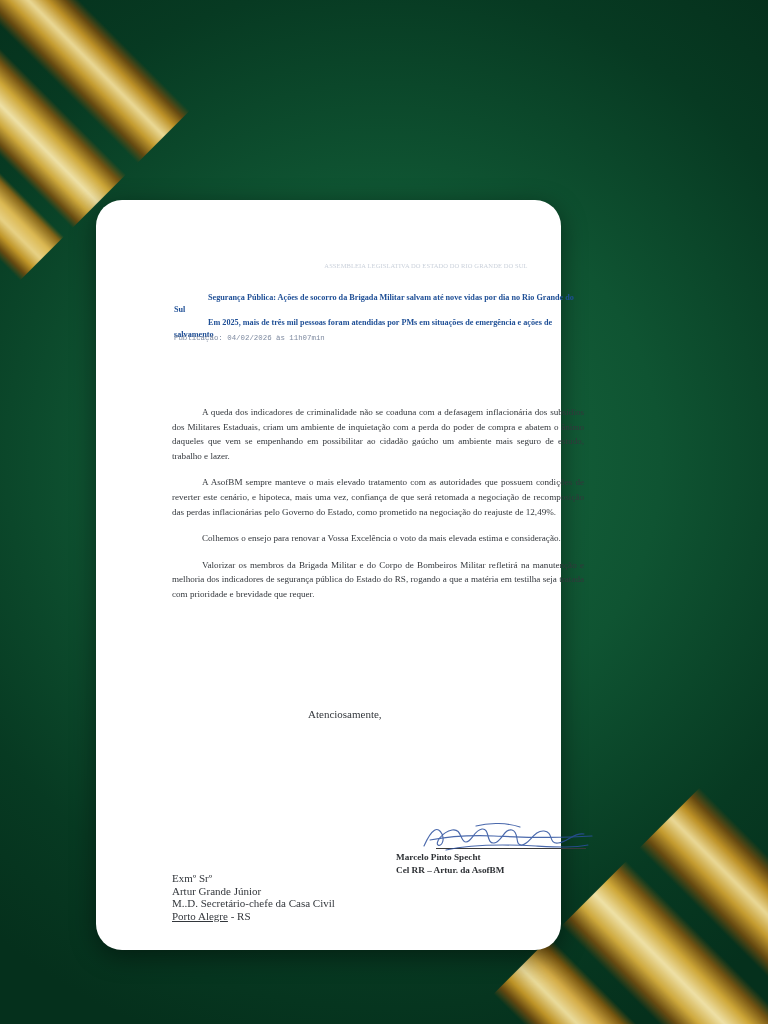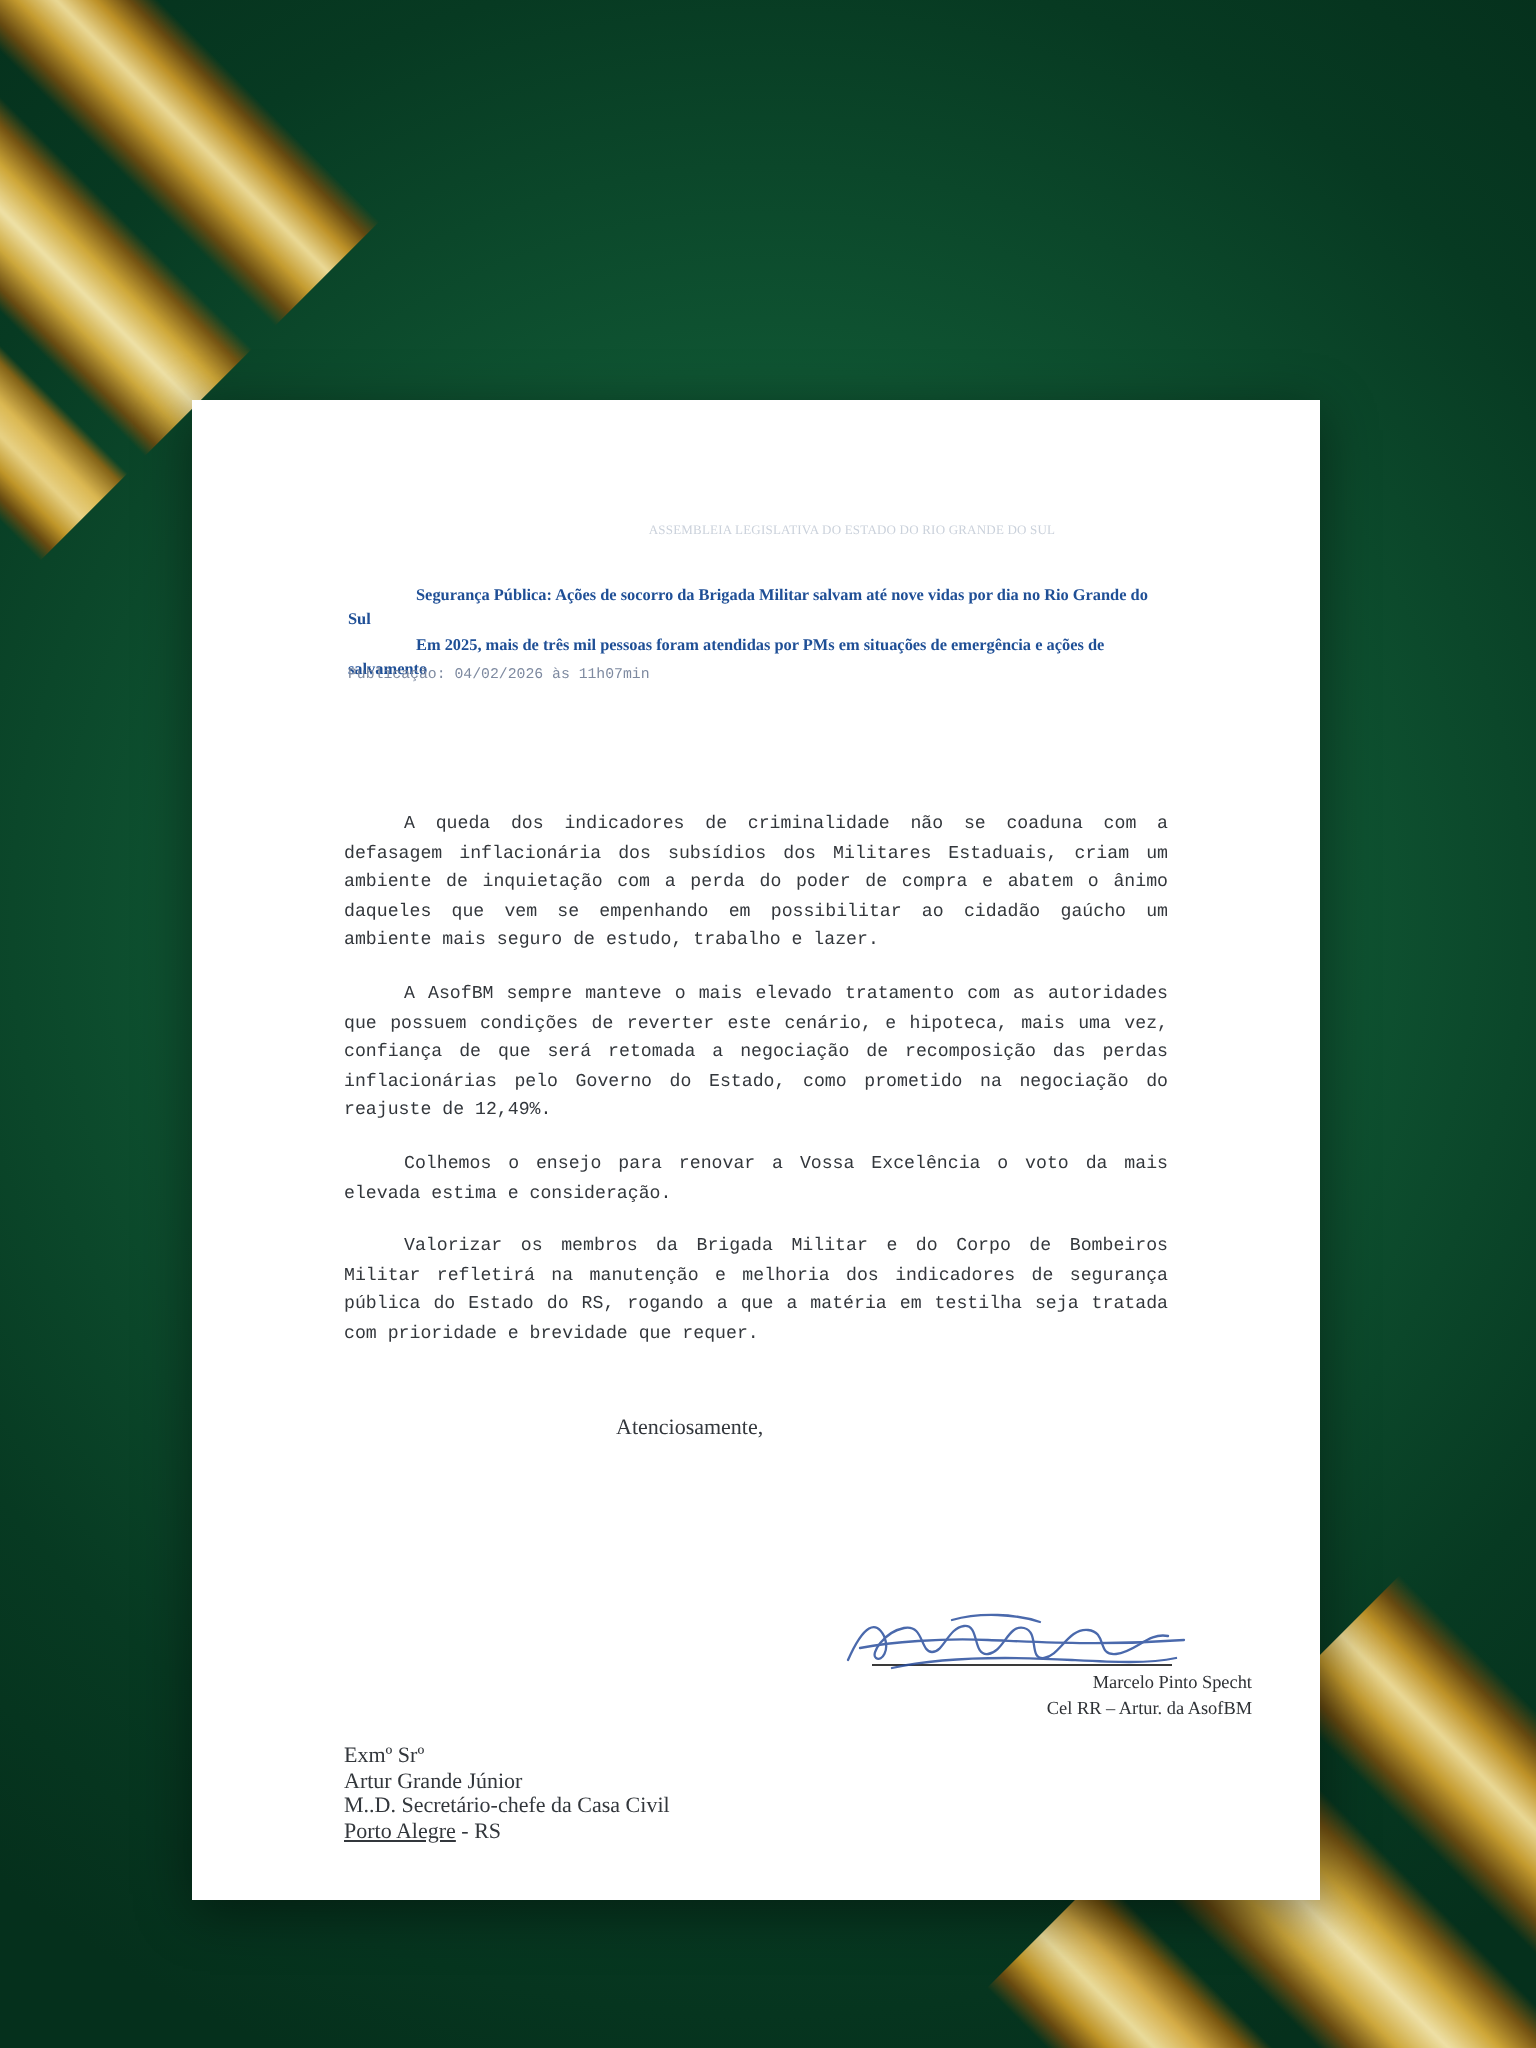--- a/index.html
+++ b/index.html
@@ -93,24 +93,25 @@
       rgba(0,0,0,0) 292px);
     opacity: .95;
     filter: blur(.3px);
   }
 
   
   .sheet {
     position: absolute;
     left: 96px;
     top: 200px;
-    width: 564px;
+    width: 465px;
     height: 750px;
     background: #ffffff;
     box-shadow: 0 6px 26px rgba(0,0,0,.45);
+    border-radius: 26px;
   }
   .sheet-inner {
     position: relative;
     width: 100%;
     height: 100%;
     padding: 0;
     box-sizing: border-box;
     color: #2b2b2b;
   }
 
@@ -158,38 +159,38 @@
     top: 205px;
     width: 412px;
     font-size: 9.1px;
     line-height: 14.6px;
     text-align: justify;
     color: #33373c;
   }
   .body-copy p {
     margin: 0 0 12px 0;
     text-indent: 30px;
-    font-family: Liberation Mono, monospace;
   }
 
   .closing {
     position: absolute;
     left: 212px;
     top: 508px;
     font-size: 11px;
     color: #33373c;
   }
 
   
   .signature-wrap {
     position: absolute;
     left: 300px;
-    top: 604px;
+    top: 620px;
     width: 230px;
-    text-align: right;
+    text-align: left;
+    font-weight: bold;
   }
   .sig-svg { display: block; margin: 0 auto -6px auto; }
   .sig-rule {
     width: 150px;
     height: 1px;
     background: #3a3a3a;
     margin: 0 auto 2px auto;
   }
   .sig-name {
     font-size: 9.2px;

